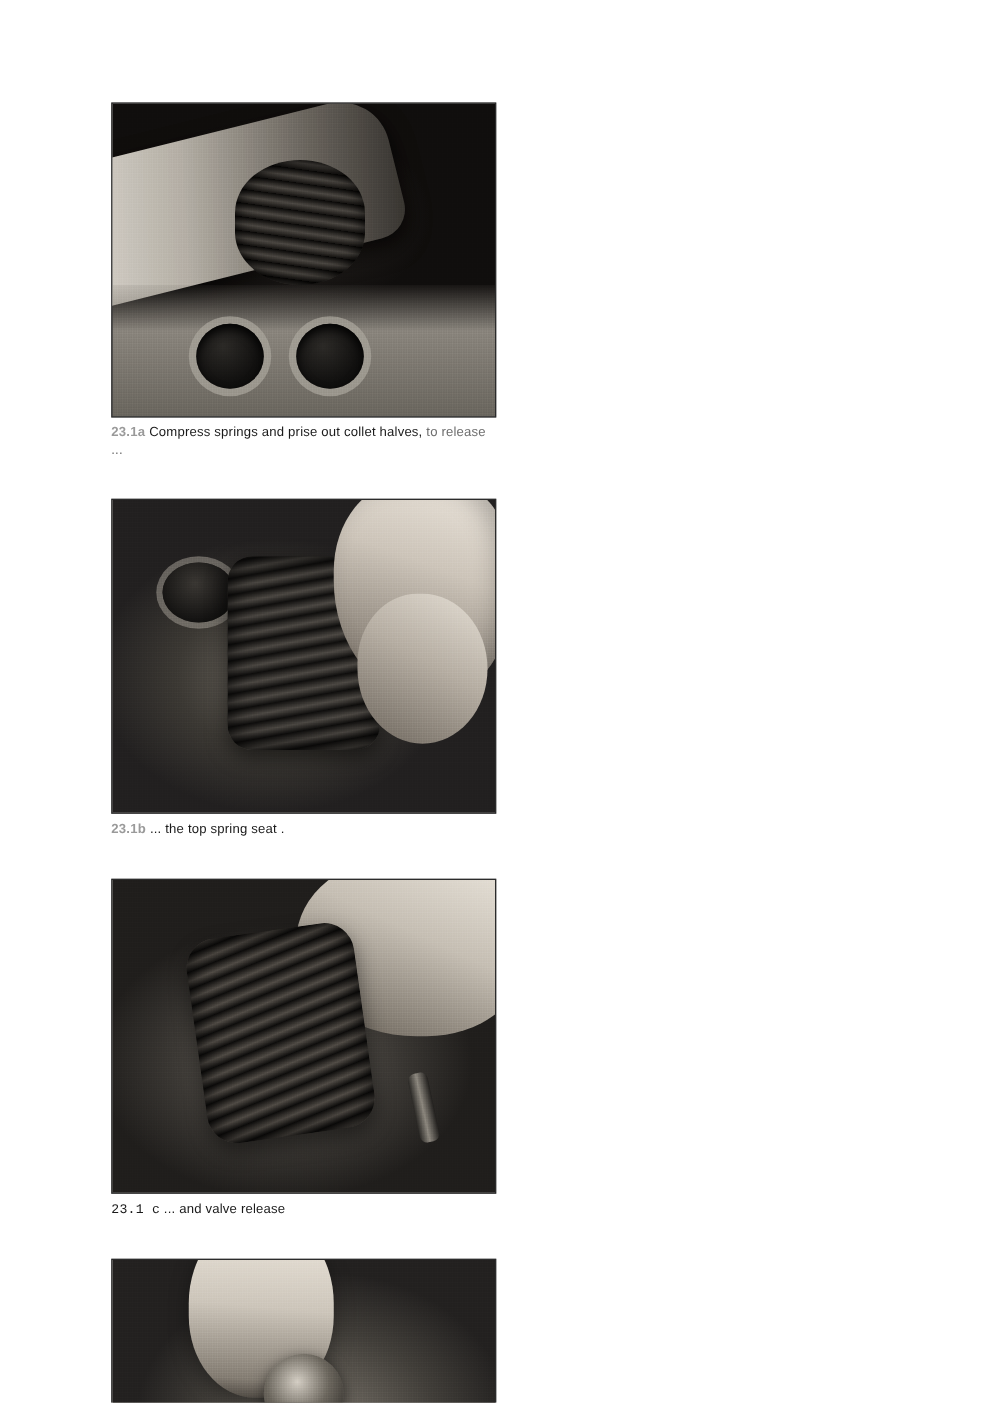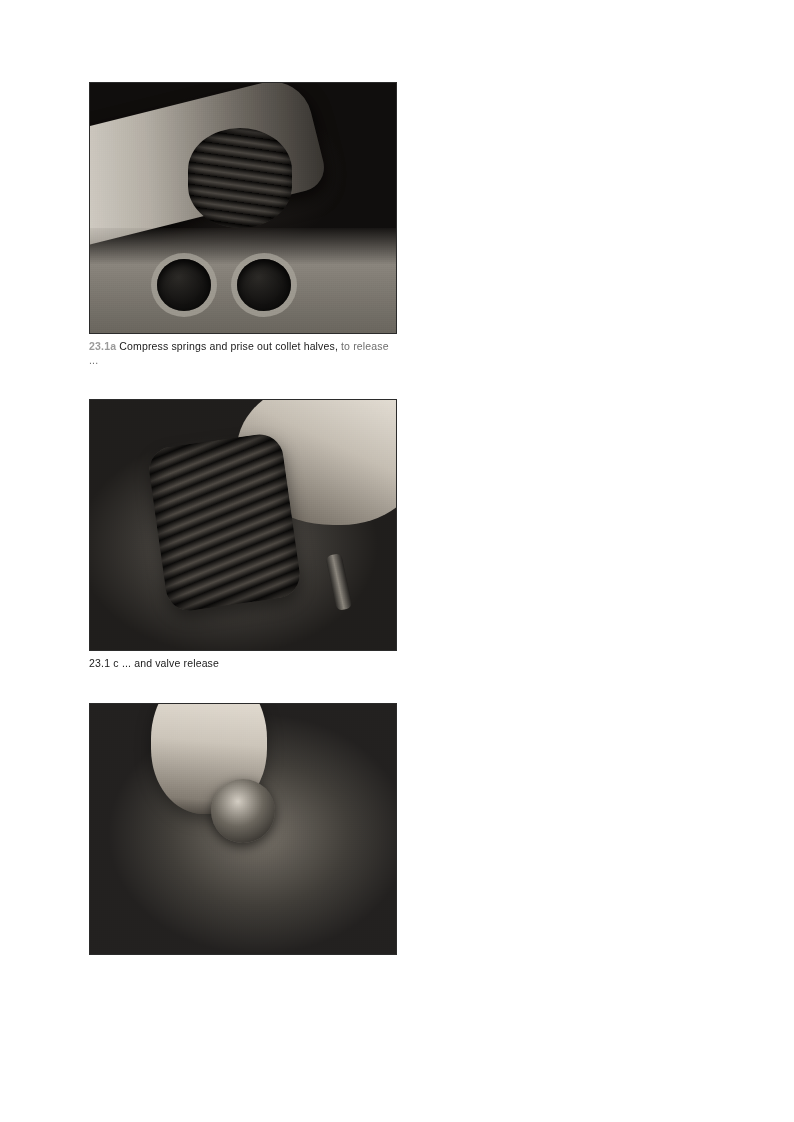--- a/index.html
+++ b/index.html
@@ -55,20 +55,21 @@
     color: #1a1a1a;
   }
   .caption .ref {
     color: #9a9a9a;
     font-weight: bold;
     letter-spacing: 0.2px;
   }
   .caption .ref.dark {
     color: #1a1a1a;
     font-weight: normal;
+    font-family: Liberation Mono, monospace;
   }
   .caption .tail {
     color: #6e6e6e;
   }
 
   
   .ph-base {
     position: absolute;
     inset: 0;
   }
@@ -264,20 +265,34 @@
         <div class="phA-hole2"></div>
         <div class="grain"></div>
       </div>
       <figcaption class="caption">
         <span class="ref">23.1a</span>
         <span>Compress springs and prise out collet halves,</span>
         <span class="tail">to release ...</span>
       </figcaption>
     </figure>
 
+    <figure class="figure">
+      <div class="photo">
+        <div class="ph-base phB"></div>
+        <div class="phB-hole"></div>
+        <div class="phB-spring"></div>
+        <div class="phB-finger"></div>
+        <div class="phB-finger2"></div>
+        <div class="grain"></div>
+      </div>
+      <figcaption class="caption">
+        <span class="ref">23.1b</span>
+        <span>... the top spring seat .</span>
+      </figcaption>
+    </figure>
 
     <figure class="figure">
       <div class="photo">
         <div class="ph-base phC"></div>
         <div class="phC-hand"></div>
         <div class="phC-spring"></div>
         <div class="phC-pin"></div>
         <div class="grain"></div>
       </div>
       <figcaption class="caption">

